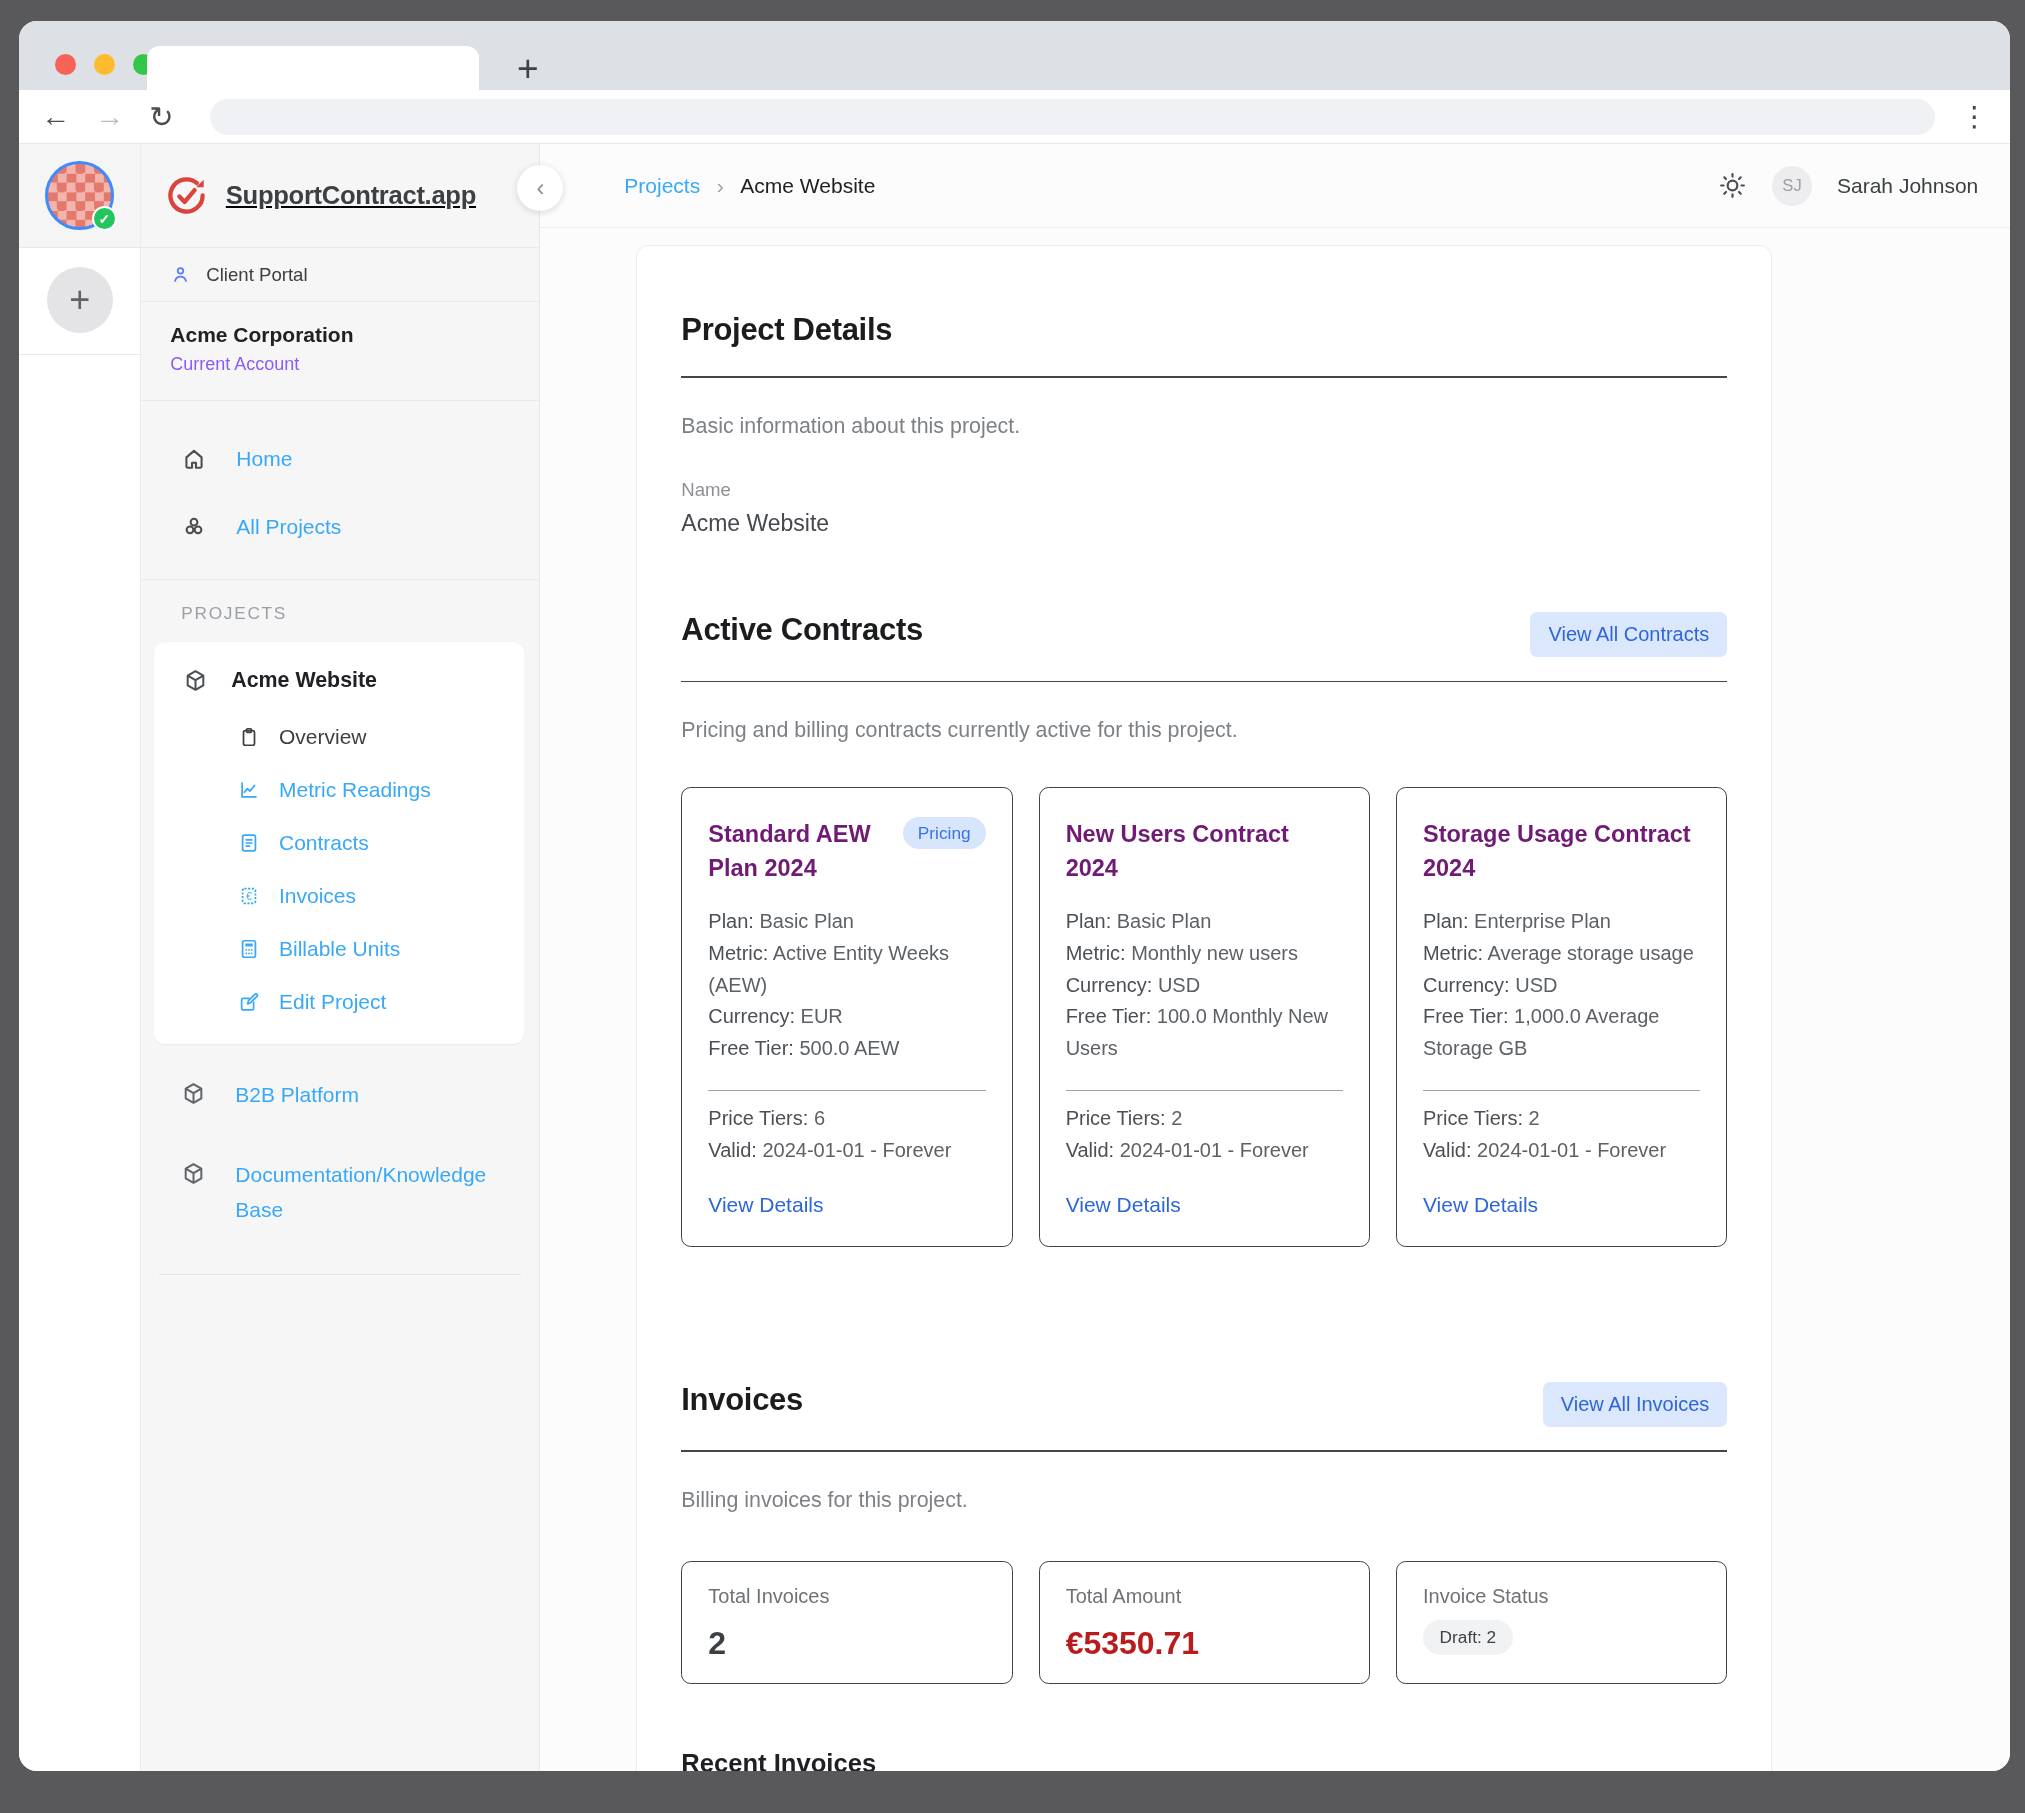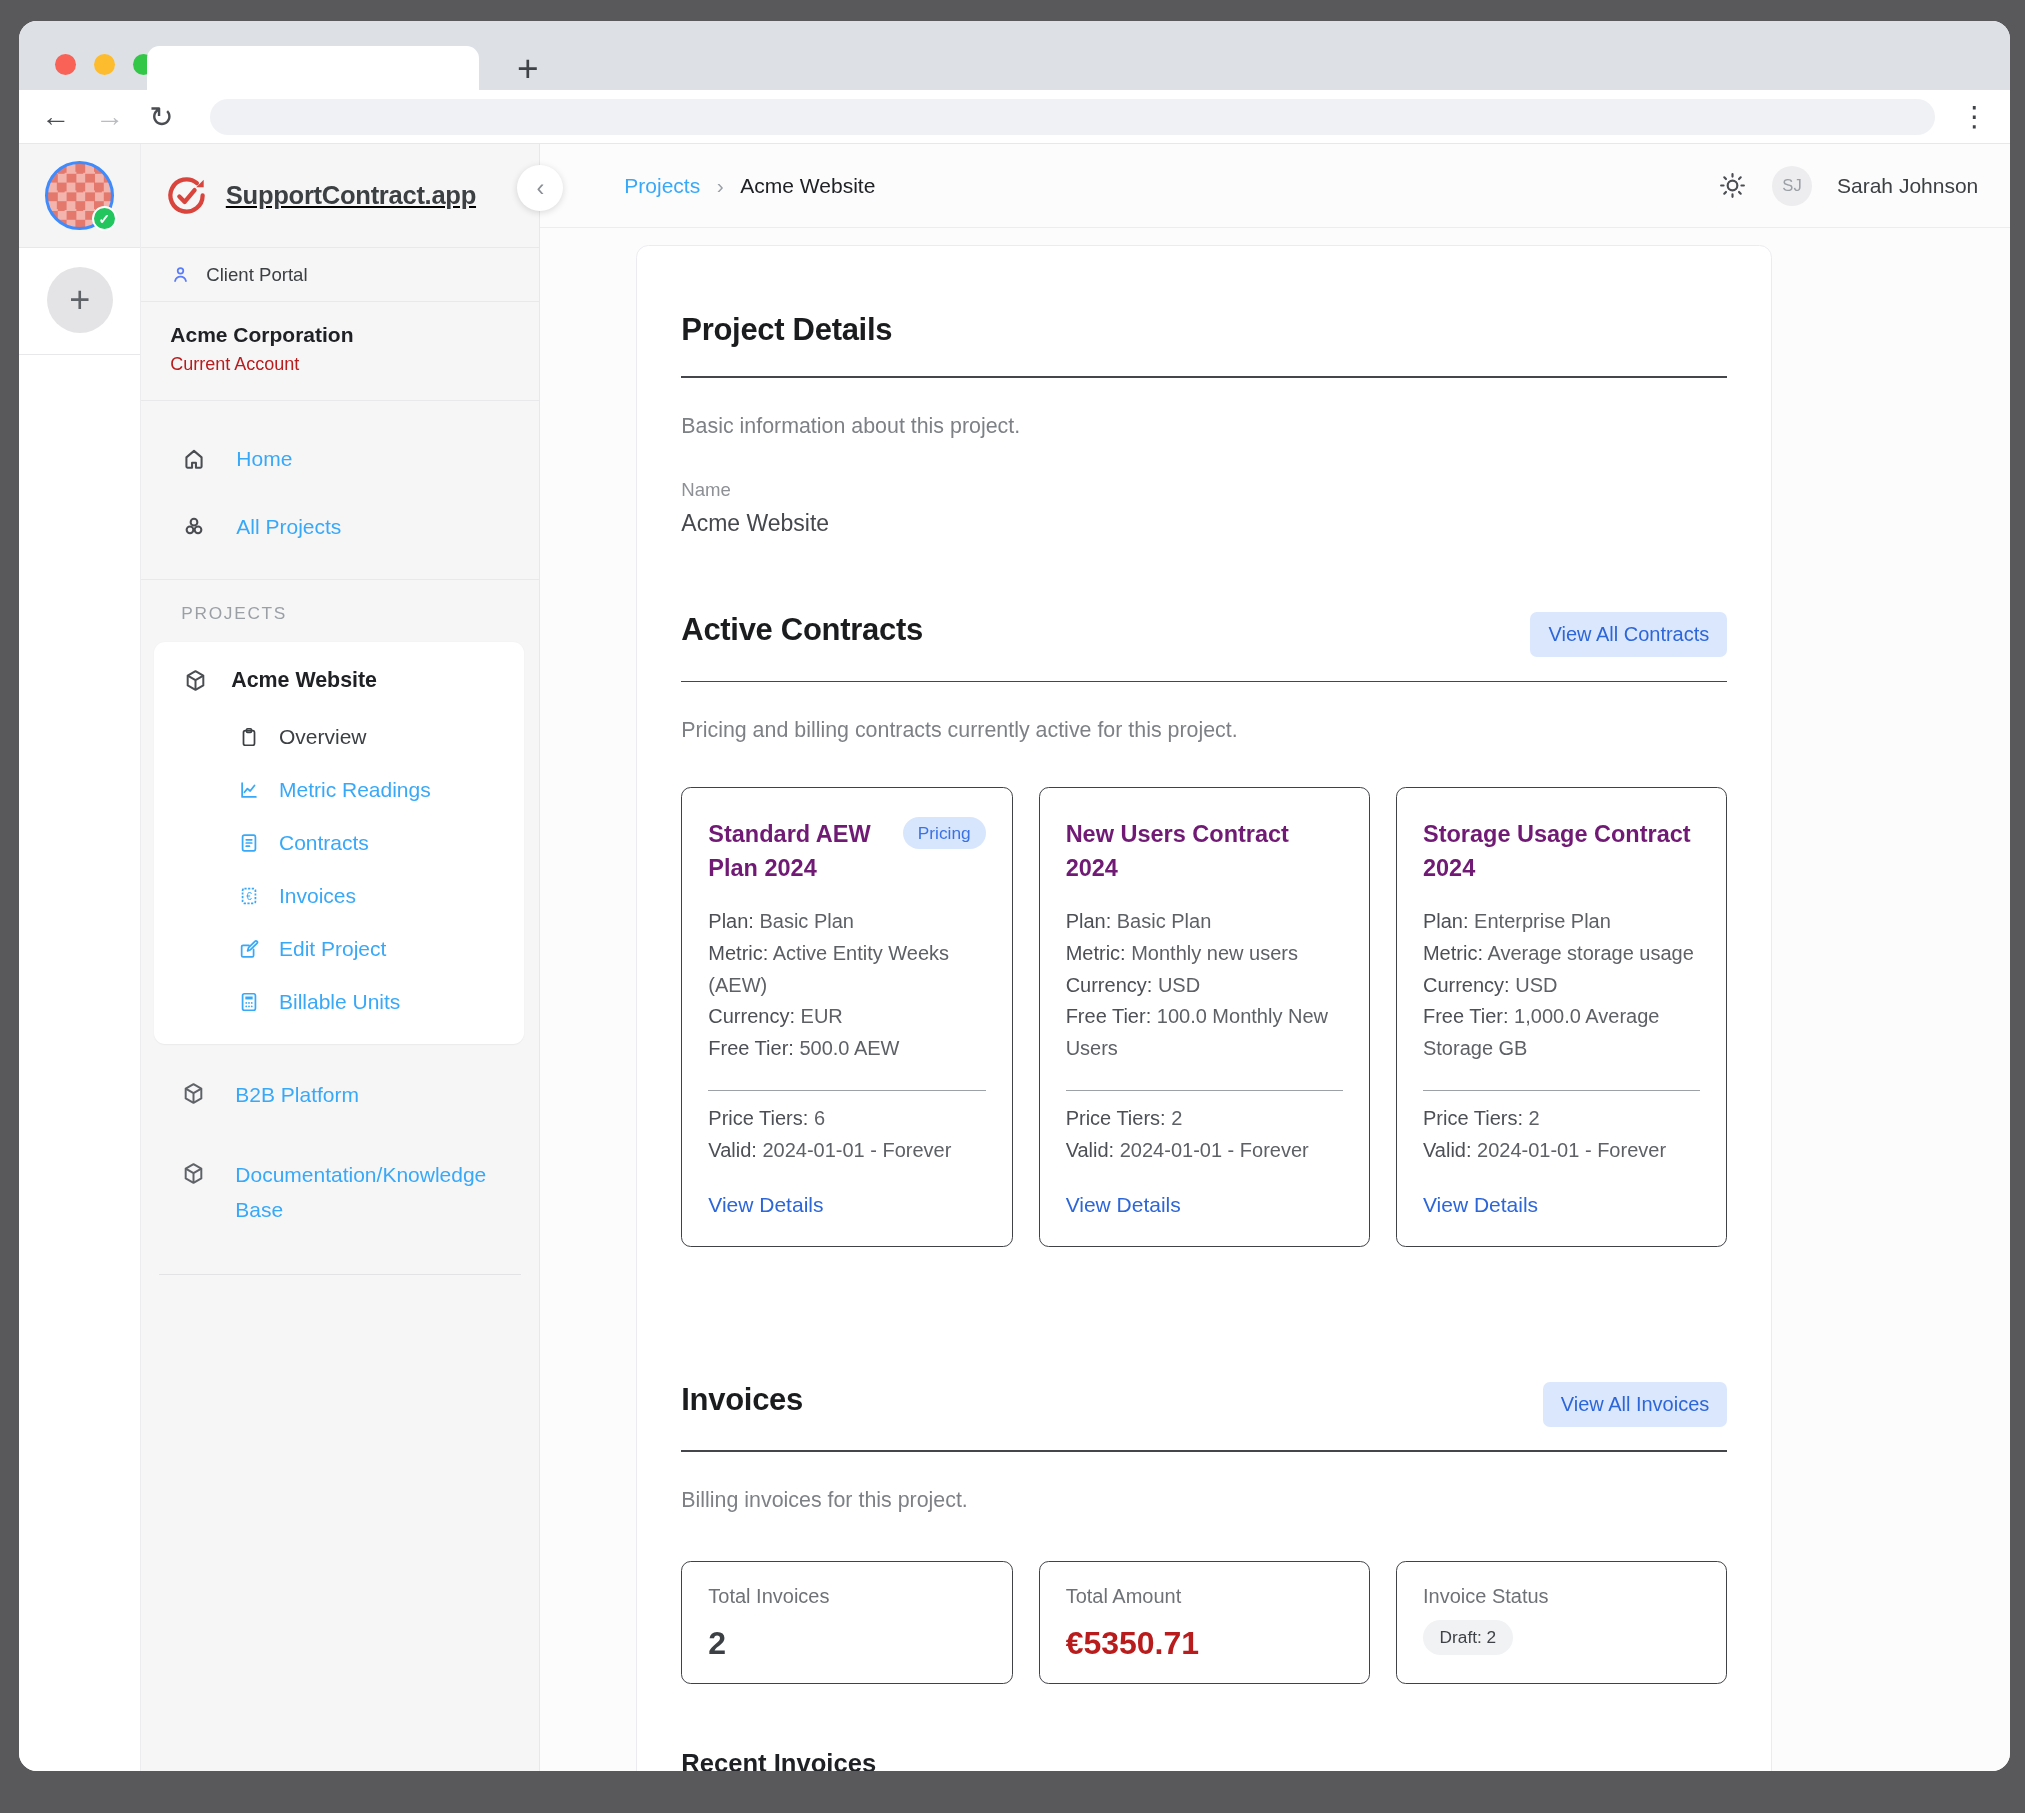--- a/index.html
+++ b/index.html
@@ -37,21 +37,21 @@
   .rail-add { width:66px; height:66px; border-radius:50%; background:#e4e4e6; color:#5f6368; font-size:36px;
     display:flex; align-items:center; justify-content:center; }
 
   .sidebar { width:399px; flex:none; background:#f6f6f7; border-right:0.7px solid #e8e8ea; font-size:21px; overflow:hidden; }
   .sb-header { height:104px; display:flex; align-items:center; gap:18px; padding:0 23.5px; border-bottom:0.7px solid #e9e9eb;text-decoration:underline; }
   .app-name { font-size:25.6px; font-weight:600; color:#3c4043; letter-spacing:-0.3px; }
   .sb-portal { height:54px; display:flex; align-items:center; gap:15px; padding:0 29px; border-bottom:0.7px solid #e9e9eb;
     color:#3c4043; font-size:18.6px; }
   .sb-account { padding:21px 29px 25px; border-bottom:0.7px solid #e9e9eb; }
   .sb-account .name { font-size:21px; font-weight:700; color:#202124; }
-  .sb-account .sub { font-size:18px; color:#b91c1c; margin-top:7px; }
+  .sb-account .sub { font-size:18px; color:#8b5cf6; margin-top:7px; }
   .sb-nav { padding-top:23.5px; }
   .sb-item { display:flex; align-items:center; gap:29px; padding:21px 14px 21px 40px; color:#38a8f8; }
   .ic-dark { color:#4a4d51; } .ic-gray { color:#5f6368; } .ic-blue { color:#5b7cfa; }
   .sb-div { height:0.7px; background:#e9e9eb; margin:18px 0 0; }
   .sb-label { padding:23.5px 40px 9.7px; font-size:17.3px; color:#9aa0a6; letter-spacing:1.7px; }
   .sb-card { background:#fff; border-radius:11px; margin:8.3px 15px 11px 12.4px; padding:8.3px 0 15px; box-shadow:0 0.7px 1.4px rgba(0,0,0,.05); }
   .sb-proj { display:flex; align-items:center; gap:23.5px; padding:18px 0 18px 29px; color:#202124; font-weight:600; font-size:21.4px; }
   .sb-sub { display:flex; align-items:center; gap:19.3px; padding:14.5px 0 14.5px 84px; color:#38a8f8; }
   .sb-sub.dark { color:#3c4043; }
   .sb-other { display:flex; align-items:flex-start; gap:29px; padding:22px 25px 22px 40px; color:#38a8f8; line-height:1.7; }
@@ -238,44 +238,44 @@
           <span>
             <svg width="22" height="22" viewBox="0 0 24 24" fill="none" stroke="currentColor" stroke-width="1.9" style="font-size:30px">
               <rect x="5" y="4" width="14" height="16" rx="2" stroke-dasharray="2.4 1.6"></rect>
               <text x="12" y="16" text-anchor="middle" font-size="11" fill="currentColor" stroke="none" font-family="Liberation Sans, sans-serif">€</text>
             </svg>
           </span>
           <span>Invoices</span>
         </div>
         <div class="sb-sub">
           <span>
-            <svg width="22" height="22" viewBox="0 0 24 24" fill="none" stroke="currentColor" stroke-width="1.9" stroke-linecap="round" stroke-linejoin="round">
-              <path d="M17 12.5V19a1.5 1.5 0 0 1-1.5 1.5H5.5A1.5 1.5 0 0 1 4 19V9.5A1.5 1.5 0 0 1 5.5 8H12"></path>
-              <path d="M10.5 14l1-3.4 7-7a1.55 1.55 0 0 1 2.2 2.2l-7 7z"></path>
-            </svg>
-          </span>
-          <span>Edit Project</span>
-        </div>
-        <div class="sb-sub">
-          <span>
             <svg width="22" height="22" viewBox="0 0 24 24" fill="none" stroke="currentColor" stroke-width="1.9">
               <rect x="5" y="3" width="14" height="18" rx="2"></rect>
                 <rect x="8" y="6" width="8" height="3.2" fill="currentColor" stroke="none"></rect>
               <g fill="currentColor" stroke="none">
                   <circle cx="9" cy="13" r="1"></circle>
                   <circle cx="12" cy="13" r="1"></circle>
                   <circle cx="15" cy="13" r="1"></circle>
               <circle cx="9" cy="16.8" r="1"></circle>
                   <circle cx="12" cy="16.8" r="1"></circle>
                   <circle cx="15" cy="16.8" r="1"></circle>
                 </g>
             </svg>
           </span>
           <span>Billable Units</span>
         </div>
+        <div class="sb-sub">
+          <span>
+            <svg width="22" height="22" viewBox="0 0 24 24" fill="none" stroke="currentColor" stroke-width="1.9" stroke-linecap="round" stroke-linejoin="round">
+              <path d="M17 12.5V19a1.5 1.5 0 0 1-1.5 1.5H5.5A1.5 1.5 0 0 1 4 19V9.5A1.5 1.5 0 0 1 5.5 8H12"></path>
+              <path d="M10.5 14l1-3.4 7-7a1.55 1.55 0 0 1 2.2 2.2l-7 7z"></path>
+            </svg>
+          </span>
+          <span>Edit Project</span>
+        </div>
       </div>
 
       <div class="sb-other">
         <span class="sb-ic ic-gray">
           <svg width="25" height="25" viewBox="0 0 24 24" fill="none" stroke="currentColor" stroke-width="1.9" stroke-linejoin="round">
             <path d="M12 3l7.5 4.3v9.4L12 21l-7.5-4.3V7.3z"></path>
               <path d="M4.5 7.3L12 11.6l7.5-4.3M12 11.6V21"></path>
           </svg>
         </span>
         <span>B2B Platform</span>

